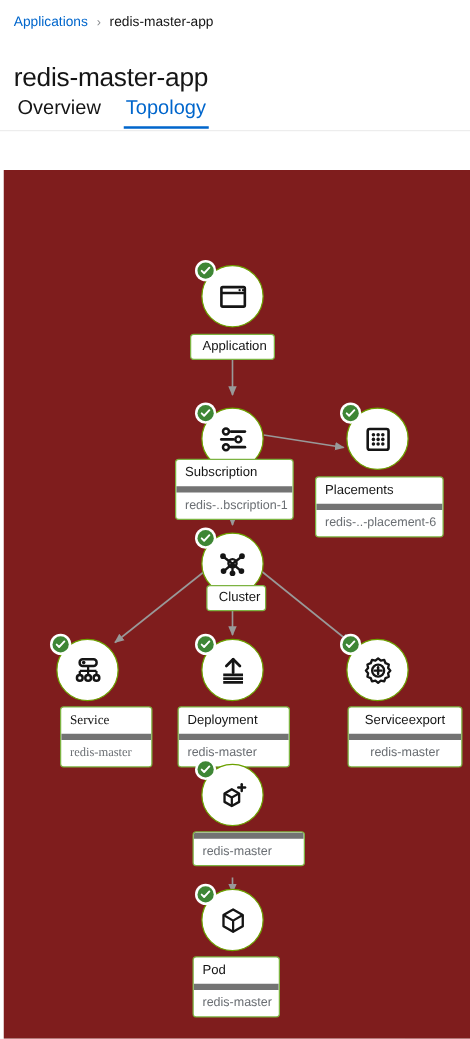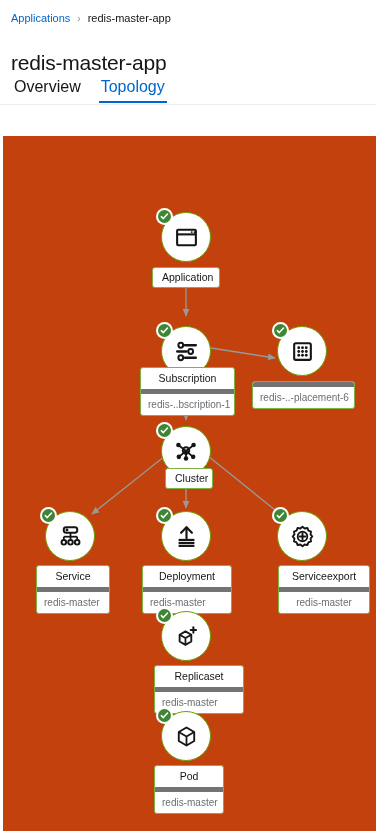--- a/index.html
+++ b/index.html
@@ -47,21 +47,21 @@
   }
   .tabs-rule {
     position: absolute; left: 0; top: 104px; width: 376px; height: 1px;
     background: #ededed;
   }
 
   
   .canvas {
     position: absolute; left: 3px; top: 136px;
     width: 373px; height: 695px;
-    background: #c2410c; overflow: hidden;
+    background: #7f1d1d; overflow: hidden;
   }
   .graph { position: absolute; left: 0; top: 0; width: 373px; height: 695px; }
   .edges { position: absolute; left: 0; top: 0; width: 373px; height: 695px; }
 
   
   .node { position: absolute; }
   .node-circle {
     position: absolute; width: 50px; height: 50px; border-radius: 50%;
     background: #ffffff; border: 1.3px solid #6ca100;
     display: flex; align-items: center; justify-content: center;
@@ -80,21 +80,21 @@
   .status-badge svg { display: block; }
 
   
   .label-box {
     position: absolute; background: #ffffff;
     border: 1px solid #7cb342; border-radius: 3px;
     overflow: hidden;
   }
   .label-title {
     font-size: 10.5px; line-height: 13px; color: #151515;
-    padding: 4px 7px 4px 7px; white-space: nowrap; text-align: center;
+    padding: 4px 7px 4px 7px; white-space: nowrap;
   }
   .label-sub {
     font-size: 10px; line-height: 13px; color: #6a6e73;
     padding: 4px 7px 4px 7px; white-space: nowrap;
     border-top: 5px solid #737373;
   }
   .label-box.single .label-title { padding: 3px 9px; text-align: center; }
   .label-box.center .label-title,
   .label-box.center .label-sub { text-align: center; }
 </style>
@@ -212,20 +212,21 @@
         </div>
         <div class="status-badge">
           <span class="dot">
             <svg width="9" height="9" viewBox="0 0 12 12">
               <path d="M1.8,6.2 L4.4,8.8 L10,2.8" fill="none" stroke="#fff" stroke-width="2" stroke-linecap="round" stroke-linejoin="round"></path>
             </svg>
           </span>
         </div>
       </div>
       <div class="label-box" style="left:249px; top:245px; width:103px;">
+        <div class="label-title">Placements</div>
         <div class="label-sub">redis-..-placement-6</div>
       </div>
 
       <div class="node" style="left:158px; top:290px; width:56px; height:56px;">
         <div class="node-circle">
           <span>
             <svg width="26" height="26" viewBox="0 0 24 24">
               <g stroke="#151515" stroke-width="1.7" stroke-linecap="round">
                 <line x1="12" y1="12" x2="5.5" y2="7"></line>
                 <line x1="12" y1="12" x2="18.5" y2="7"></line>
@@ -274,21 +275,21 @@
           </span>
         </div>
         <div class="status-badge">
           <span class="dot">
             <svg width="9" height="9" viewBox="0 0 12 12">
               <path d="M1.8,6.2 L4.4,8.8 L10,2.8" fill="none" stroke="#fff" stroke-width="2" stroke-linecap="round" stroke-linejoin="round"></path>
             </svg>
           </span>
         </div>
       </div>
-      <div class="label-box" style="left:33px; top:429px; width:74px;">
+      <div class="label-box" style="left:45px; top:429px; width:74px;font-family:Liberation Serif, serif;">
         <div class="label-title">Service</div>
         <div class="label-sub">redis-master</div>
       </div>
 
       <div class="node" style="left:158px; top:375px; width:56px; height:56px;">
         <div class="node-circle">
           <span>
             <svg width="25" height="25" viewBox="0 0 24 24">
               <line x1="12" y1="3.4" x2="12" y2="13.6" stroke="#151515" stroke-width="2.1" stroke-linecap="round"></line>
               <path d="M6.8,8.4 L12,3.2 L17.2,8.4" fill="none" stroke="#151515" stroke-width="2.1" stroke-linecap="round" stroke-linejoin="round"></path>
@@ -352,21 +353,20 @@
         </div>
         <div class="status-badge">
           <span class="dot">
             <svg width="9" height="9" viewBox="0 0 12 12">
               <path d="M1.8,6.2 L4.4,8.8 L10,2.8" fill="none" stroke="#fff" stroke-width="2" stroke-linecap="round" stroke-linejoin="round"></path>
             </svg>
           </span>
         </div>
       </div>
       <div class="label-box" style="left:151px; top:529px; width:90px;">
-        <div class="label-title">Replicaset</div>
         <div class="label-sub">redis-master</div>
       </div>
 
       <div class="node" style="left:158px; top:575px; width:56px; height:56px;">
         <div class="node-circle">
           <span>
             <svg width="25" height="25" viewBox="0 0 24 24">
               <path d="M12,3.4 L19.4,7.7 L19.4,16.3 L12,20.6 L4.6,16.3 L4.6,7.7 Z" fill="none" stroke="#151515" stroke-width="1.8" stroke-linejoin="round"></path>
               <path d="M4.6,7.7 L12,12 L19.4,7.7 M12,12 L12,20.6" fill="none" stroke="#151515" stroke-width="1.7" stroke-linejoin="round"></path>
             </svg>

